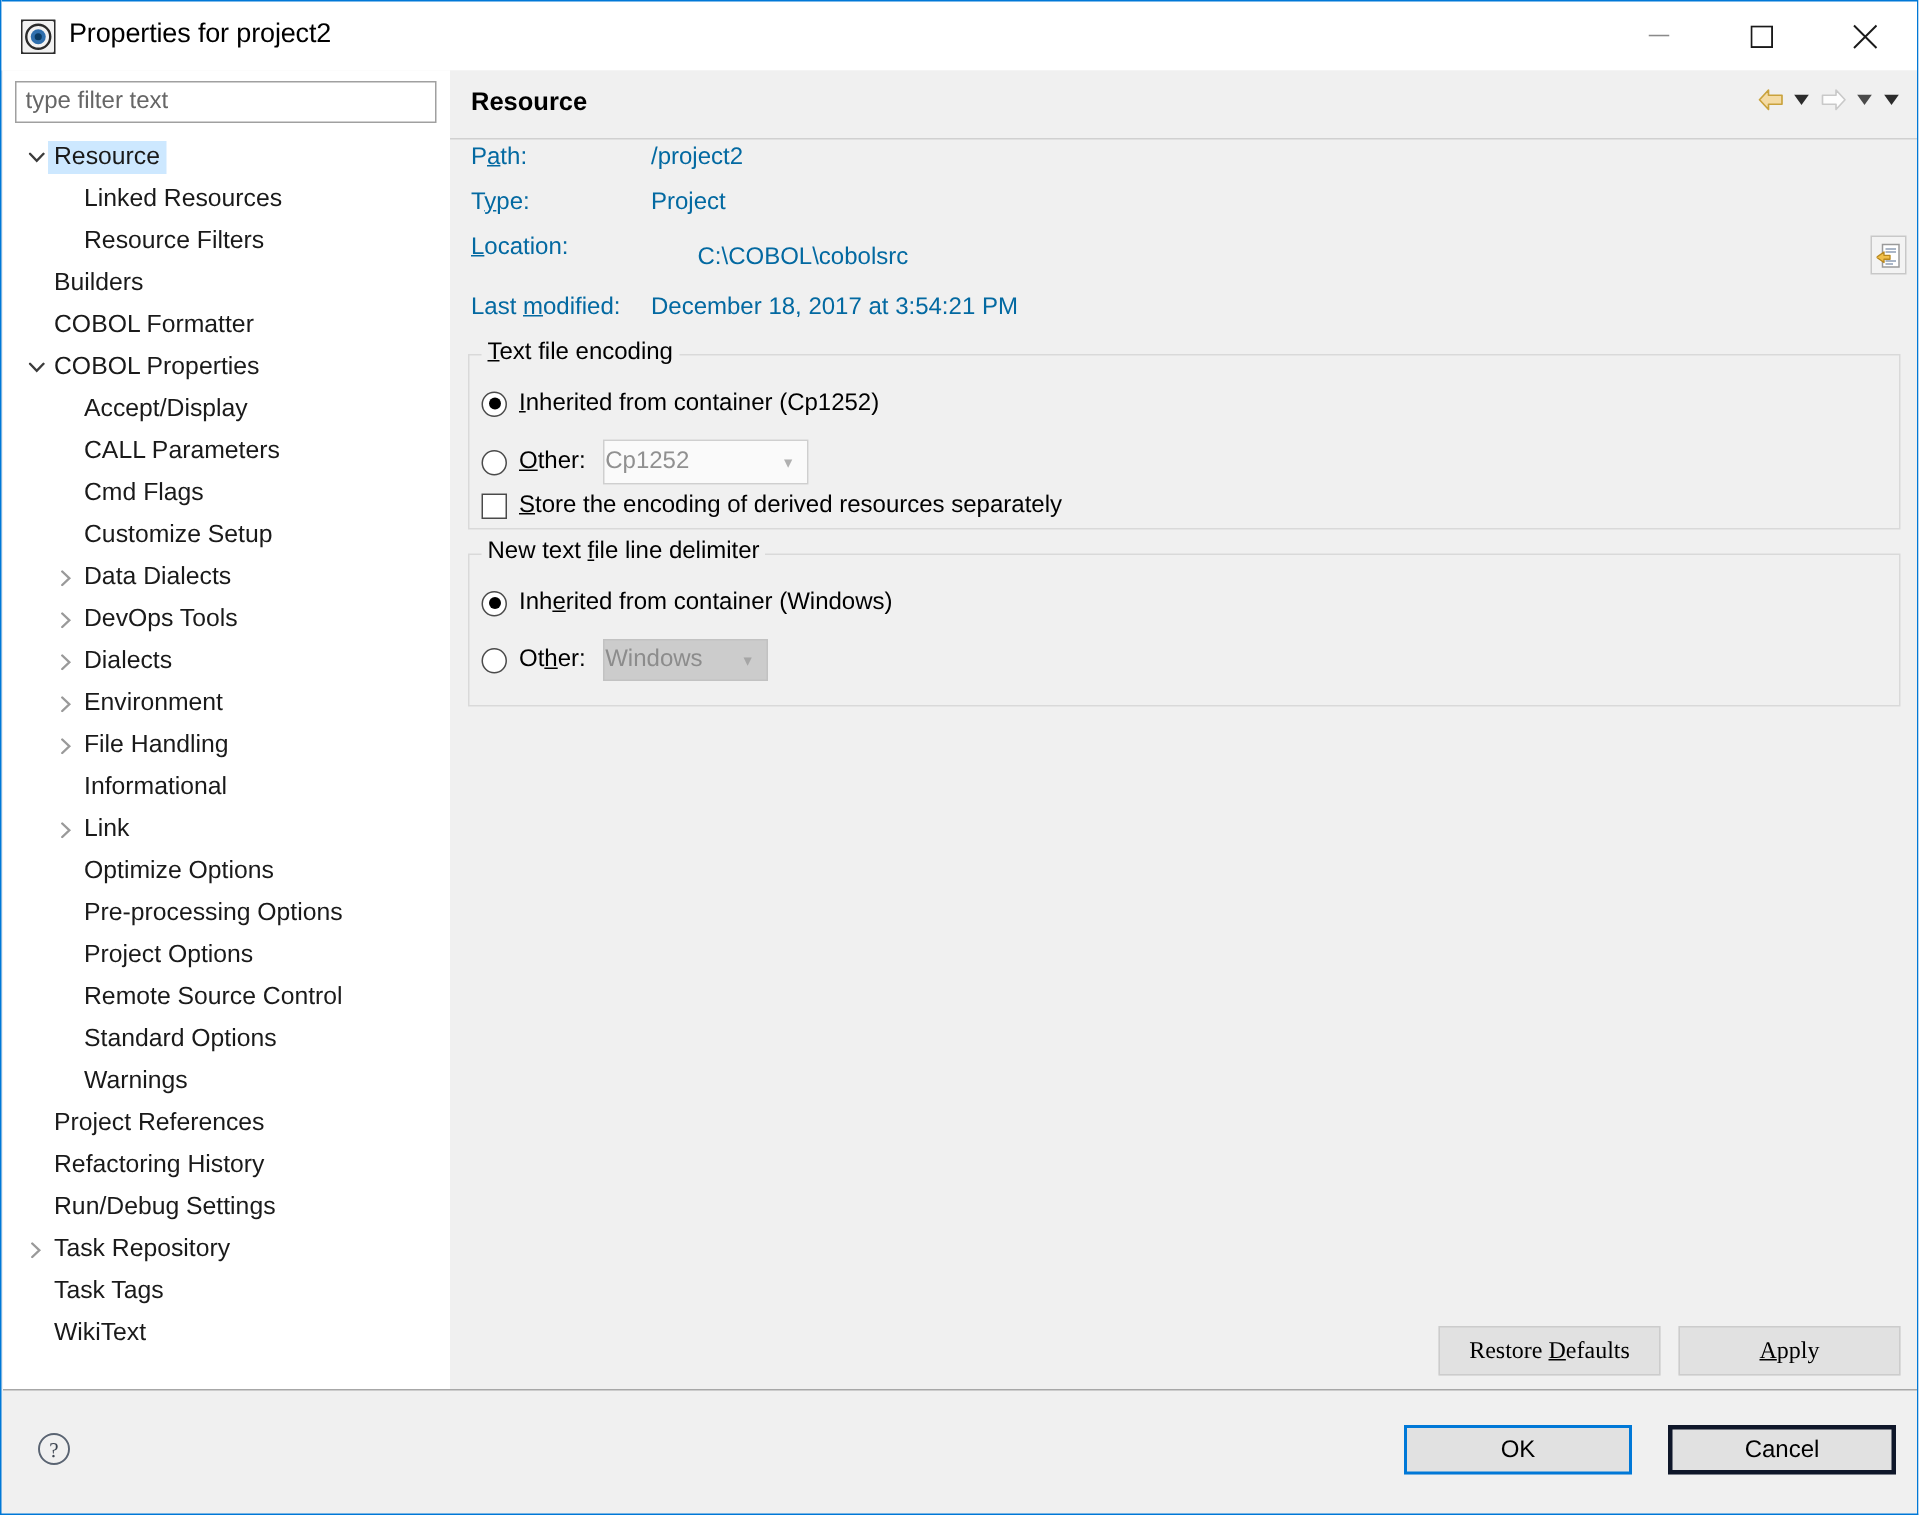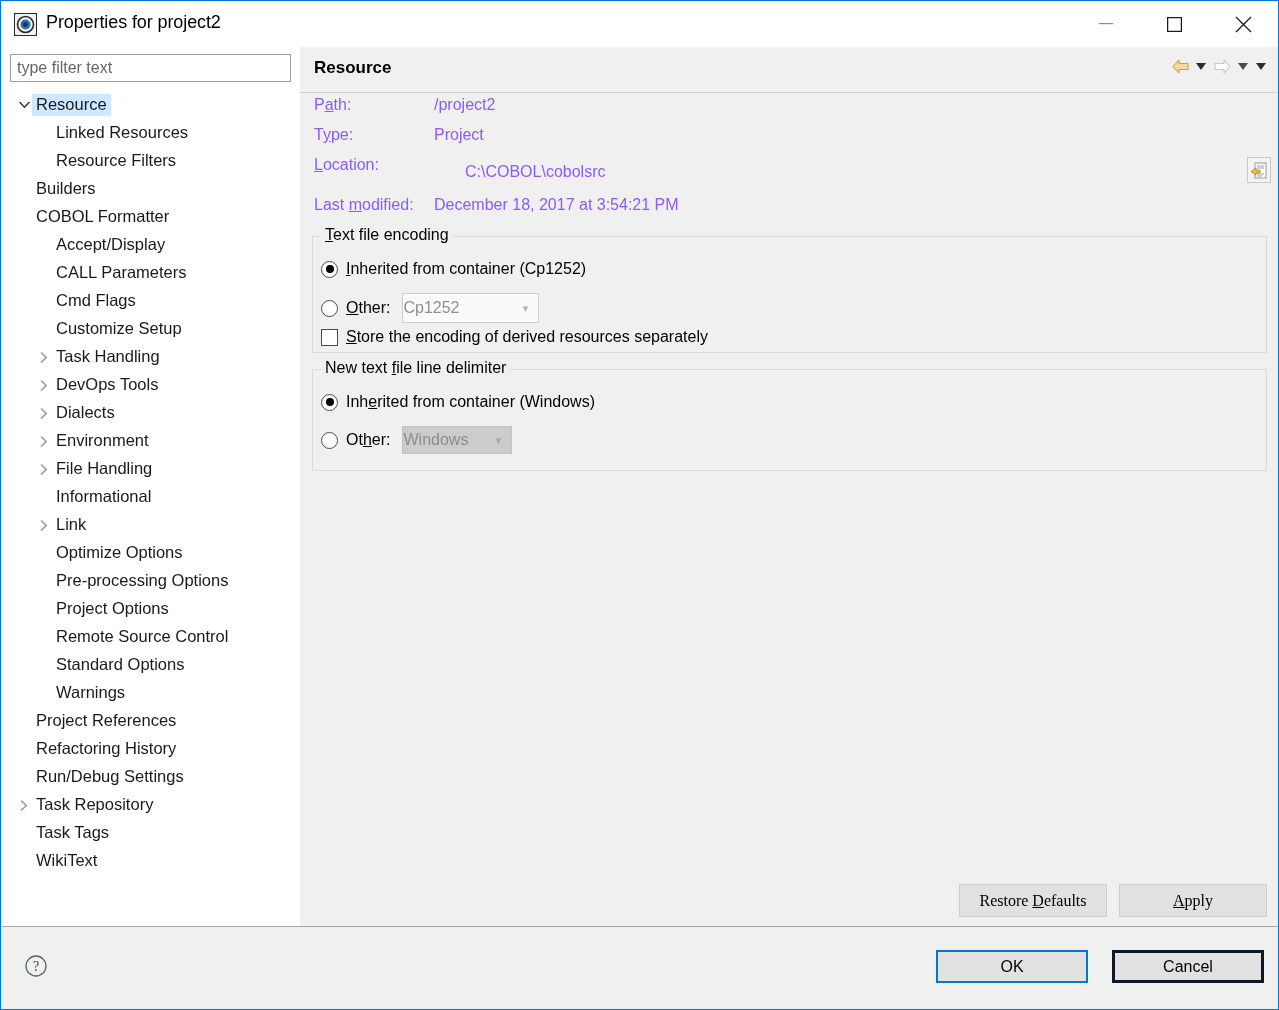--- a/index.html
+++ b/index.html
@@ -168,21 +168,21 @@
   
   .fields {
     position: absolute;
     left: 0; top: 46px;
     width: 979px;
   }
   .field-row {
     position: relative;
     height: 30px;
     font-size: 16px;
-    color: #8b5cf6;
+    color: #0369a1;
   }
   .field-label {
     position: absolute;
     left: 14px;
     top: 3px;
     white-space: nowrap;
   }
   .field-value {
     position: absolute;
     left: 134px;
@@ -405,39 +405,47 @@
         </div>
         <div class="tree-item lvl1">
           <span class="tree-label">Resource Filters</span>
         </div>
         <div class="tree-item lvl0">
           <span class="tree-label">Builders</span>
         </div>
         <div class="tree-item lvl0">
           <span class="tree-label">COBOL Formatter</span>
         </div>
+        <div class="tree-item lvl0">
+          <span class="twisty">
+            <svg width="11" height="8" viewBox="0 0 11 8">
+              <path d="M1 1.5 L5.5 6.2 L10 1.5" fill="none" stroke="#3c3c3c" stroke-width="1.6" stroke-linecap="round"></path>
+            </svg>
+          </span>
+          <span class="tree-label">COBOL Properties</span>
+        </div>
         <div class="tree-item lvl1">
           <span class="tree-label">Accept/Display</span>
         </div>
         <div class="tree-item lvl1">
           <span class="tree-label">CALL Parameters</span>
         </div>
         <div class="tree-item lvl1">
           <span class="tree-label">Cmd Flags</span>
         </div>
         <div class="tree-item lvl1">
           <span class="tree-label">Customize Setup</span>
         </div>
         <div class="tree-item lvl1">
           <span class="twisty">
             <svg width="8" height="11" viewBox="0 0 8 11">
               <path d="M1.5 1 L6.2 5.5 L1.5 10" fill="none" stroke="#9a9a9a" stroke-width="1.6" stroke-linecap="round"></path>
             </svg>
           </span>
-          <span class="tree-label">Task Handling</span>
+          <span class="tree-label">Data Dialects</span>
         </div>
         <div class="tree-item lvl1">
           <span class="twisty">
             <svg width="8" height="11" viewBox="0 0 8 11">
               <path d="M1.5 1 L6.2 5.5 L1.5 10" fill="none" stroke="#9a9a9a" stroke-width="1.6" stroke-linecap="round"></path>
             </svg>
           </span>
           <span class="tree-label">DevOps Tools</span>
         </div>
         <div class="tree-item lvl1">

